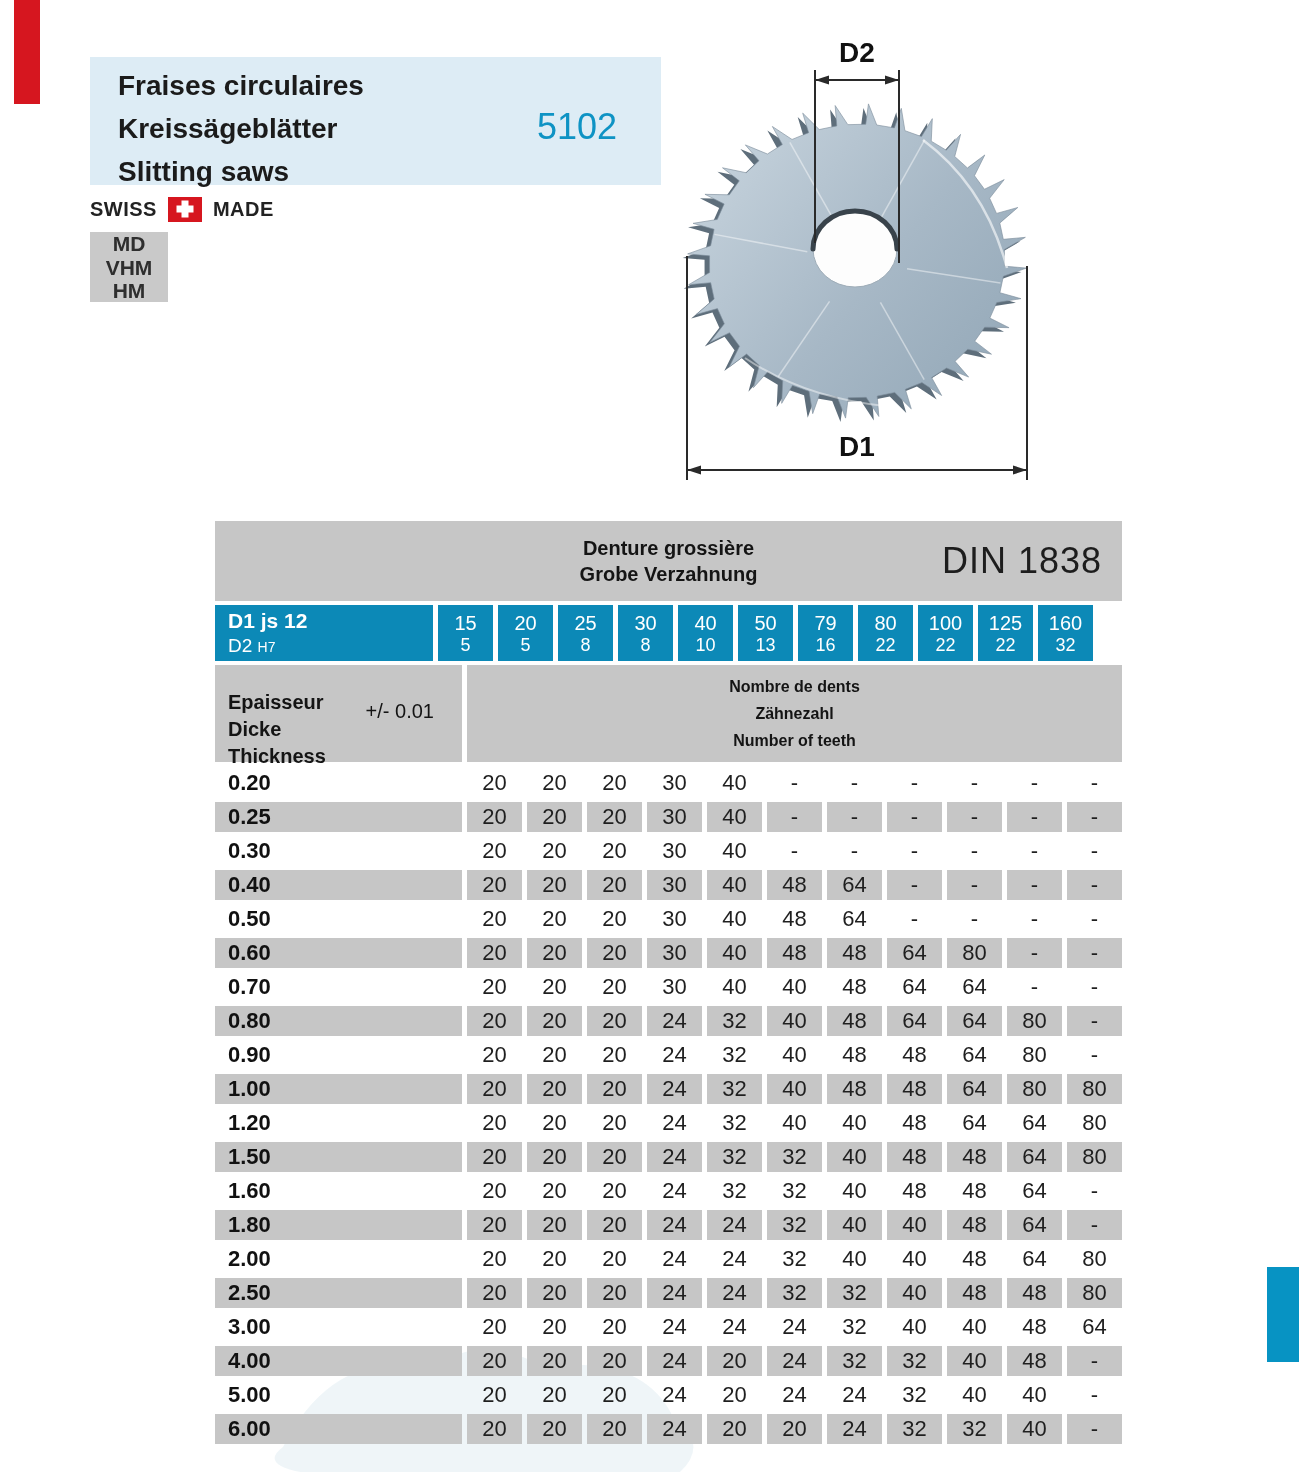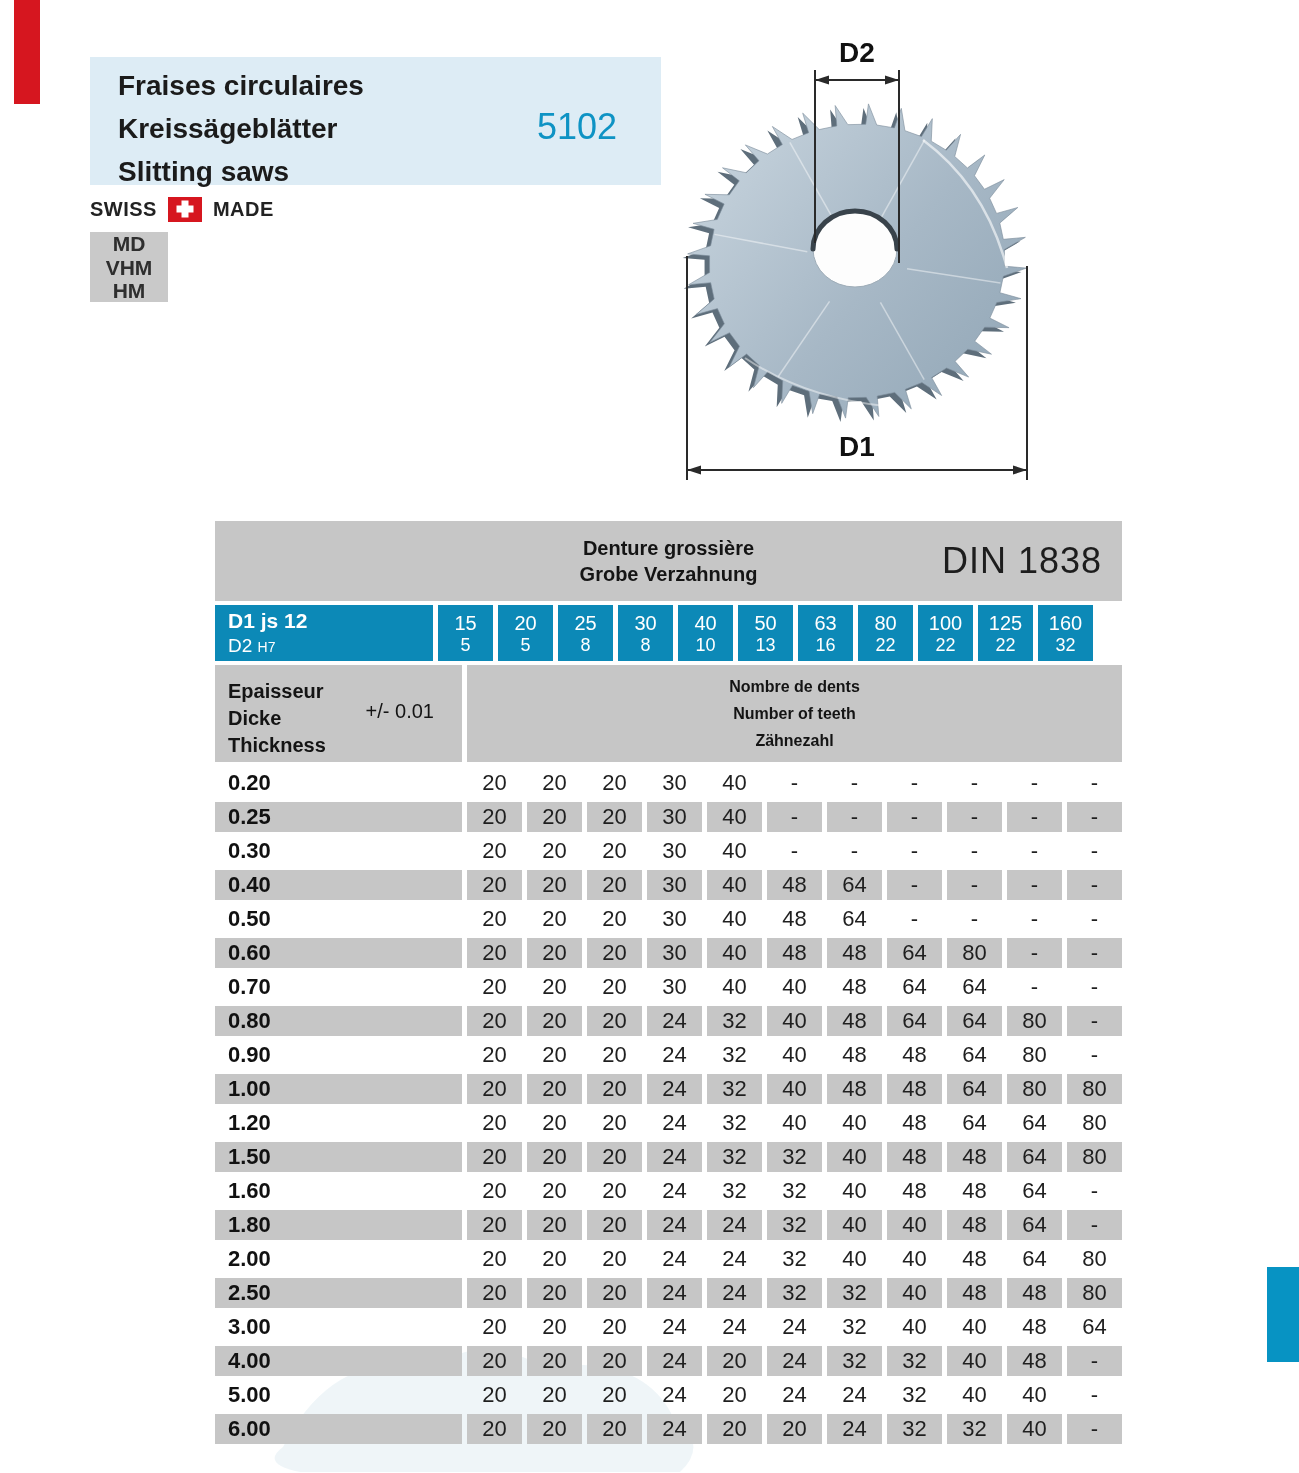--- a/index.html
+++ b/index.html
@@ -36,21 +36,21 @@
   #dim-row{display:flex;margin-top:4px;height:56px}
   #dim-left{width:218px;background:var(--accent);color:#fff;display:flex;flex-direction:column;justify-content:center;padding-left:13px;box-sizing:border-box}
   .dim-l1{font-size:21px;font-weight:bold;line-height:26px}
   .dim-l2{font-size:19px;line-height:23px}
   .dim-l2 .tol{font-size:14px}
   .dim-cell{width:55px;margin-left:5px;background:var(--accent);color:#fff;display:flex;flex-direction:column;align-items:center;justify-content:center}
   .dim-cell .a{font-size:20px;font-weight:normal;line-height:24px}
   .dim-cell .b{font-size:18px;line-height:21px}
 
   #thick-row{display:flex;margin-top:4px;height:97px}
-  #thick-left{width:247px;background:var(--gray);box-sizing:border-box;padding:13px 0 0 13px;position:relative}
+  #thick-left{width:247px;background:var(--gray);box-sizing:border-box;padding:24px 0 0 13px;position:relative}
   .thick-line{font-size:20px;font-weight:bold;line-height:27px;color:#141414}
   #tol{position:absolute;right:28px;top:35px;font-size:20px;font-weight:normal;color:#141414}
   #teeth-head{width:655px;margin-left:5px;background:var(--gray);display:flex;flex-direction:column;justify-content:center;text-align:center}
   .teeth-line{font-size:16px;font-weight:bold;line-height:27px;color:#141414}
 
   #rows{margin-top:6px}
   .row{display:flex;height:30px;margin-bottom:4px}
   .row .lab{width:247px;font-size:22px;font-weight:bold;line-height:30px;padding-left:13px;box-sizing:border-box;color:#111}
   .row .val{width:55px;margin-left:5px;text-align:center;line-height:30px;font-size:22px;color:#1f1f1f}
   .row.shaded .lab,.row.shaded .val{background:var(--gray)}
@@ -169,21 +169,21 @@
       </div>
       <div class="dim-cell">
         <div class="a">40</div>
         <div class="b">10</div>
       </div>
       <div class="dim-cell">
         <div class="a">50</div>
         <div class="b">13</div>
       </div>
       <div class="dim-cell">
-        <div class="a">63</div>
+        <div class="a">79</div>
         <div class="b">16</div>
       </div>
       <div class="dim-cell">
         <div class="a">80</div>
         <div class="b">22</div>
       </div>
       <div class="dim-cell">
         <div class="a">100</div>
         <div class="b">22</div>
       </div>
@@ -199,22 +199,22 @@
 
   <div id="thick-row">
     <div id="thick-left">
       <div class="thick-line">Epaisseur</div>
       <div class="thick-line">Dicke</div>
       <div class="thick-line">Thickness</div>
       <div id="tol">+/- 0.01</div>
     </div>
     <div id="teeth-head">
       <div class="teeth-line">Nombre de dents</div>
+      <div class="teeth-line">Zähnezahl</div>
       <div class="teeth-line">Number of teeth</div>
-      <div class="teeth-line">Zähnezahl</div>
     </div>
   </div>
 
   <div id="rows">
       <div class="row">
         <div class="lab">0.20</div>
         <div class="val">20</div>
         <div class="val">20</div>
         <div class="val">20</div>
         <div class="val">30</div>

